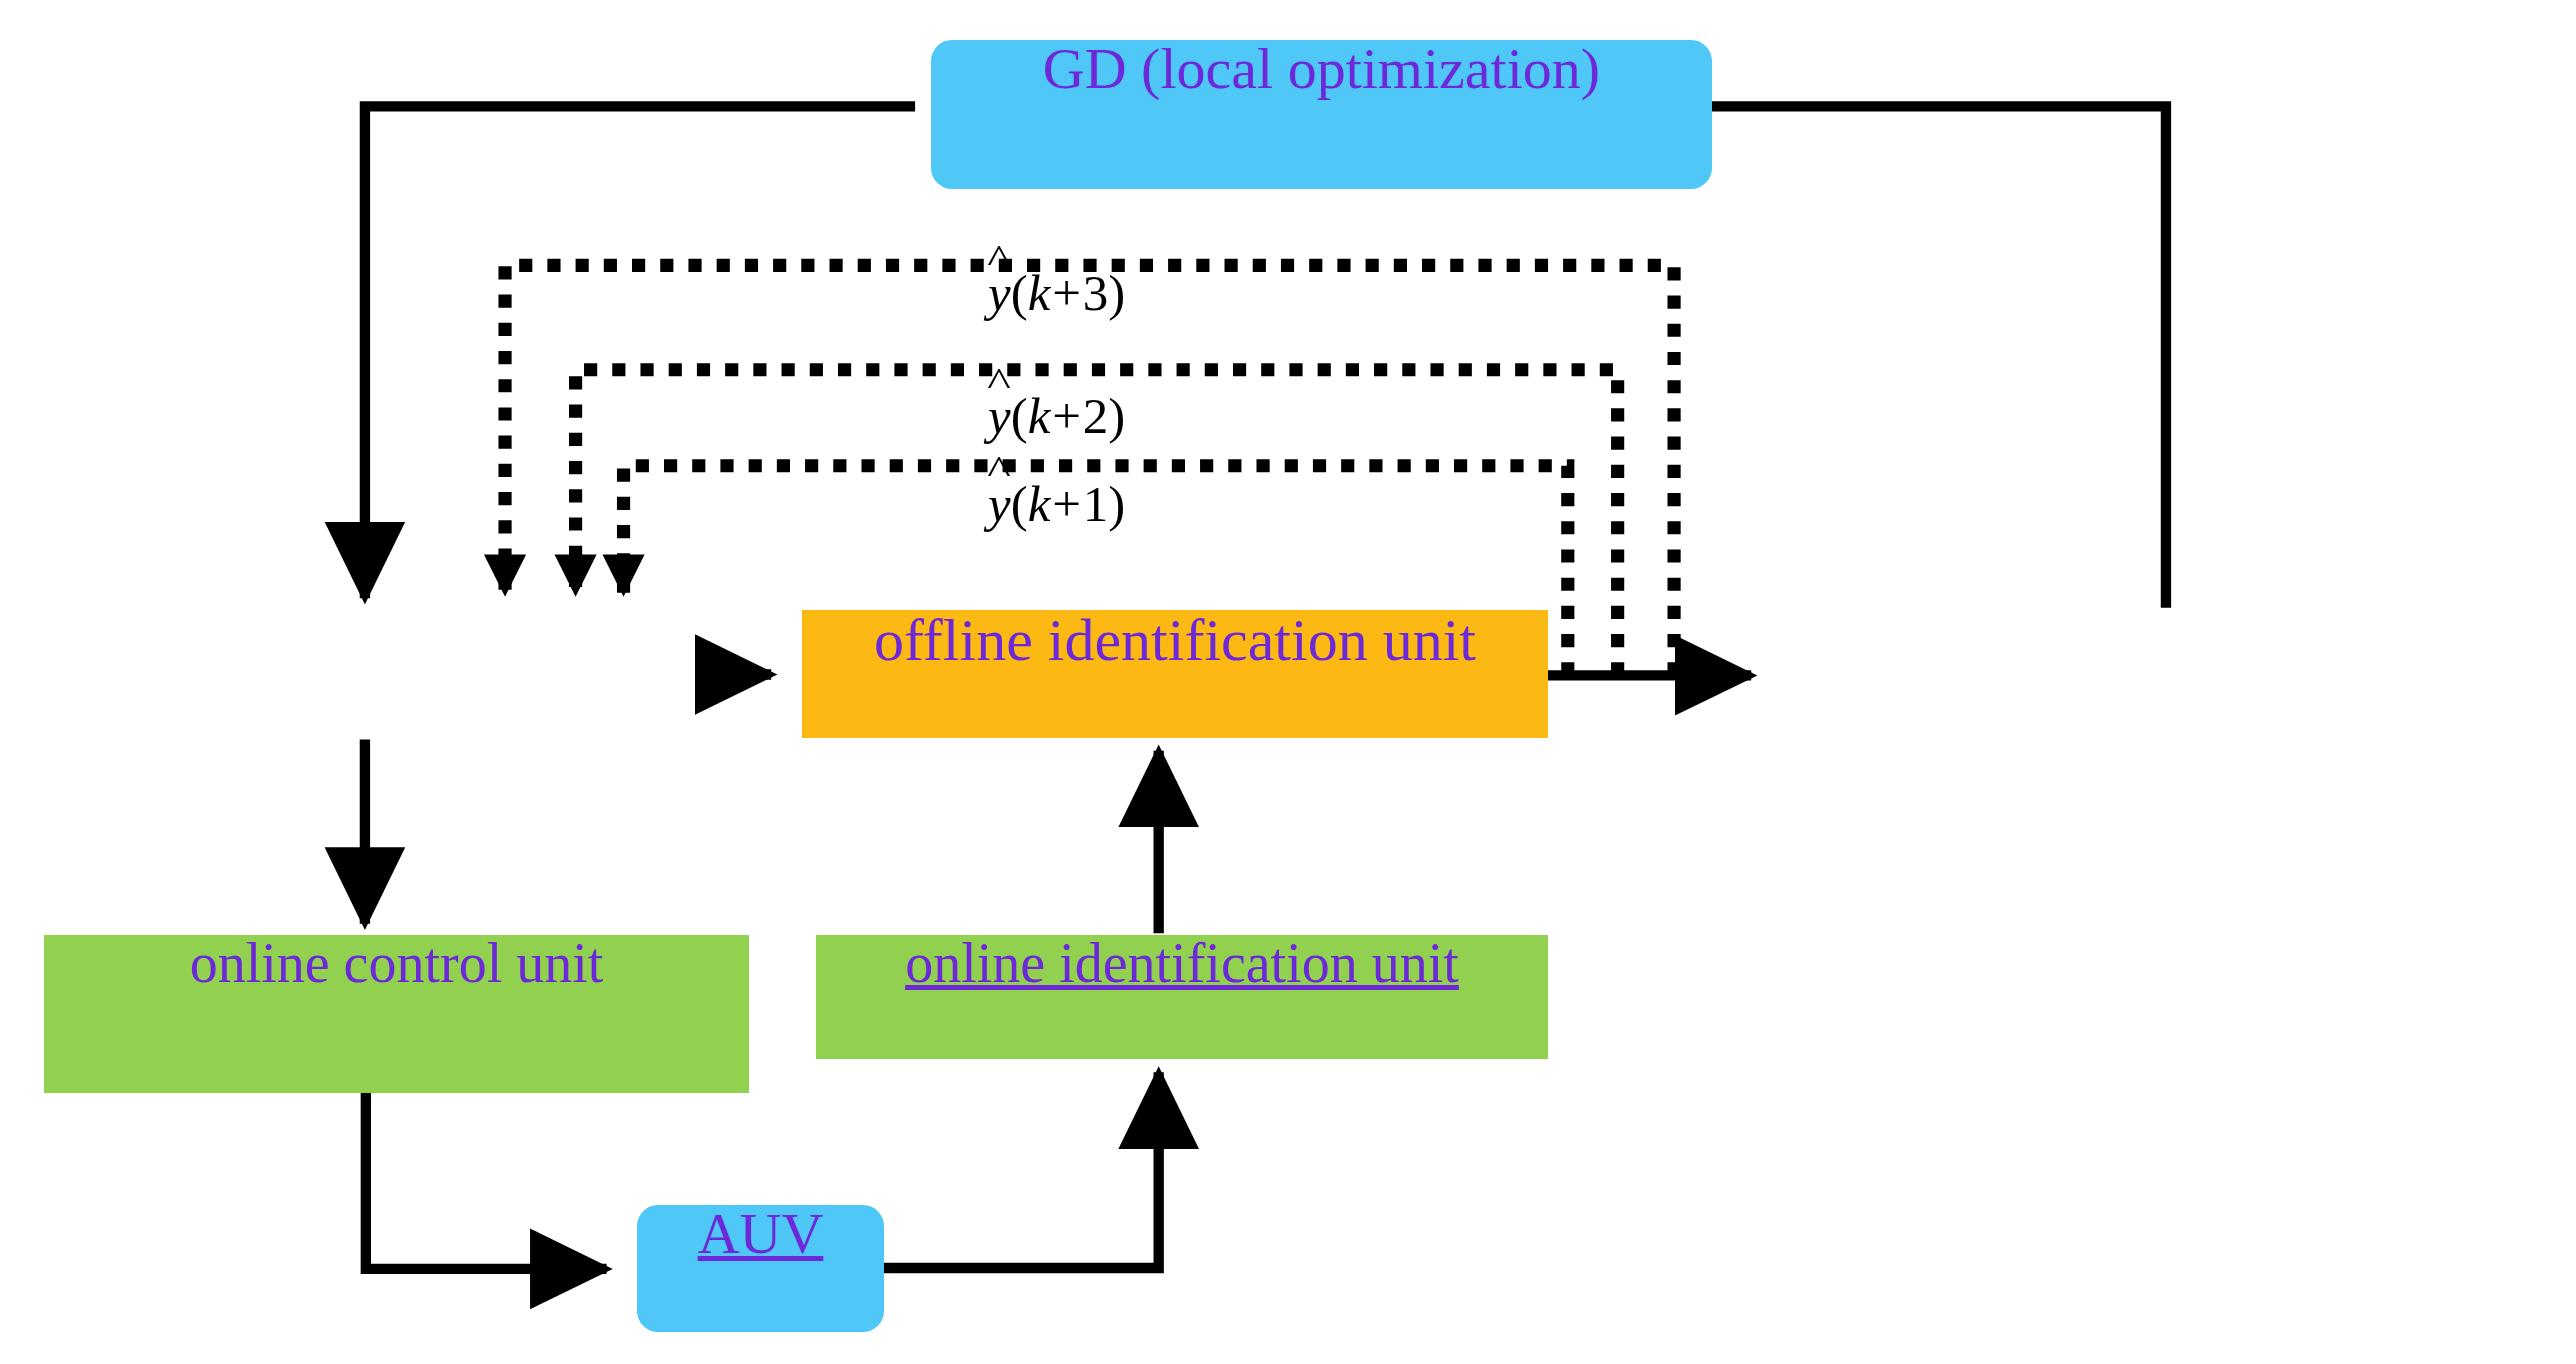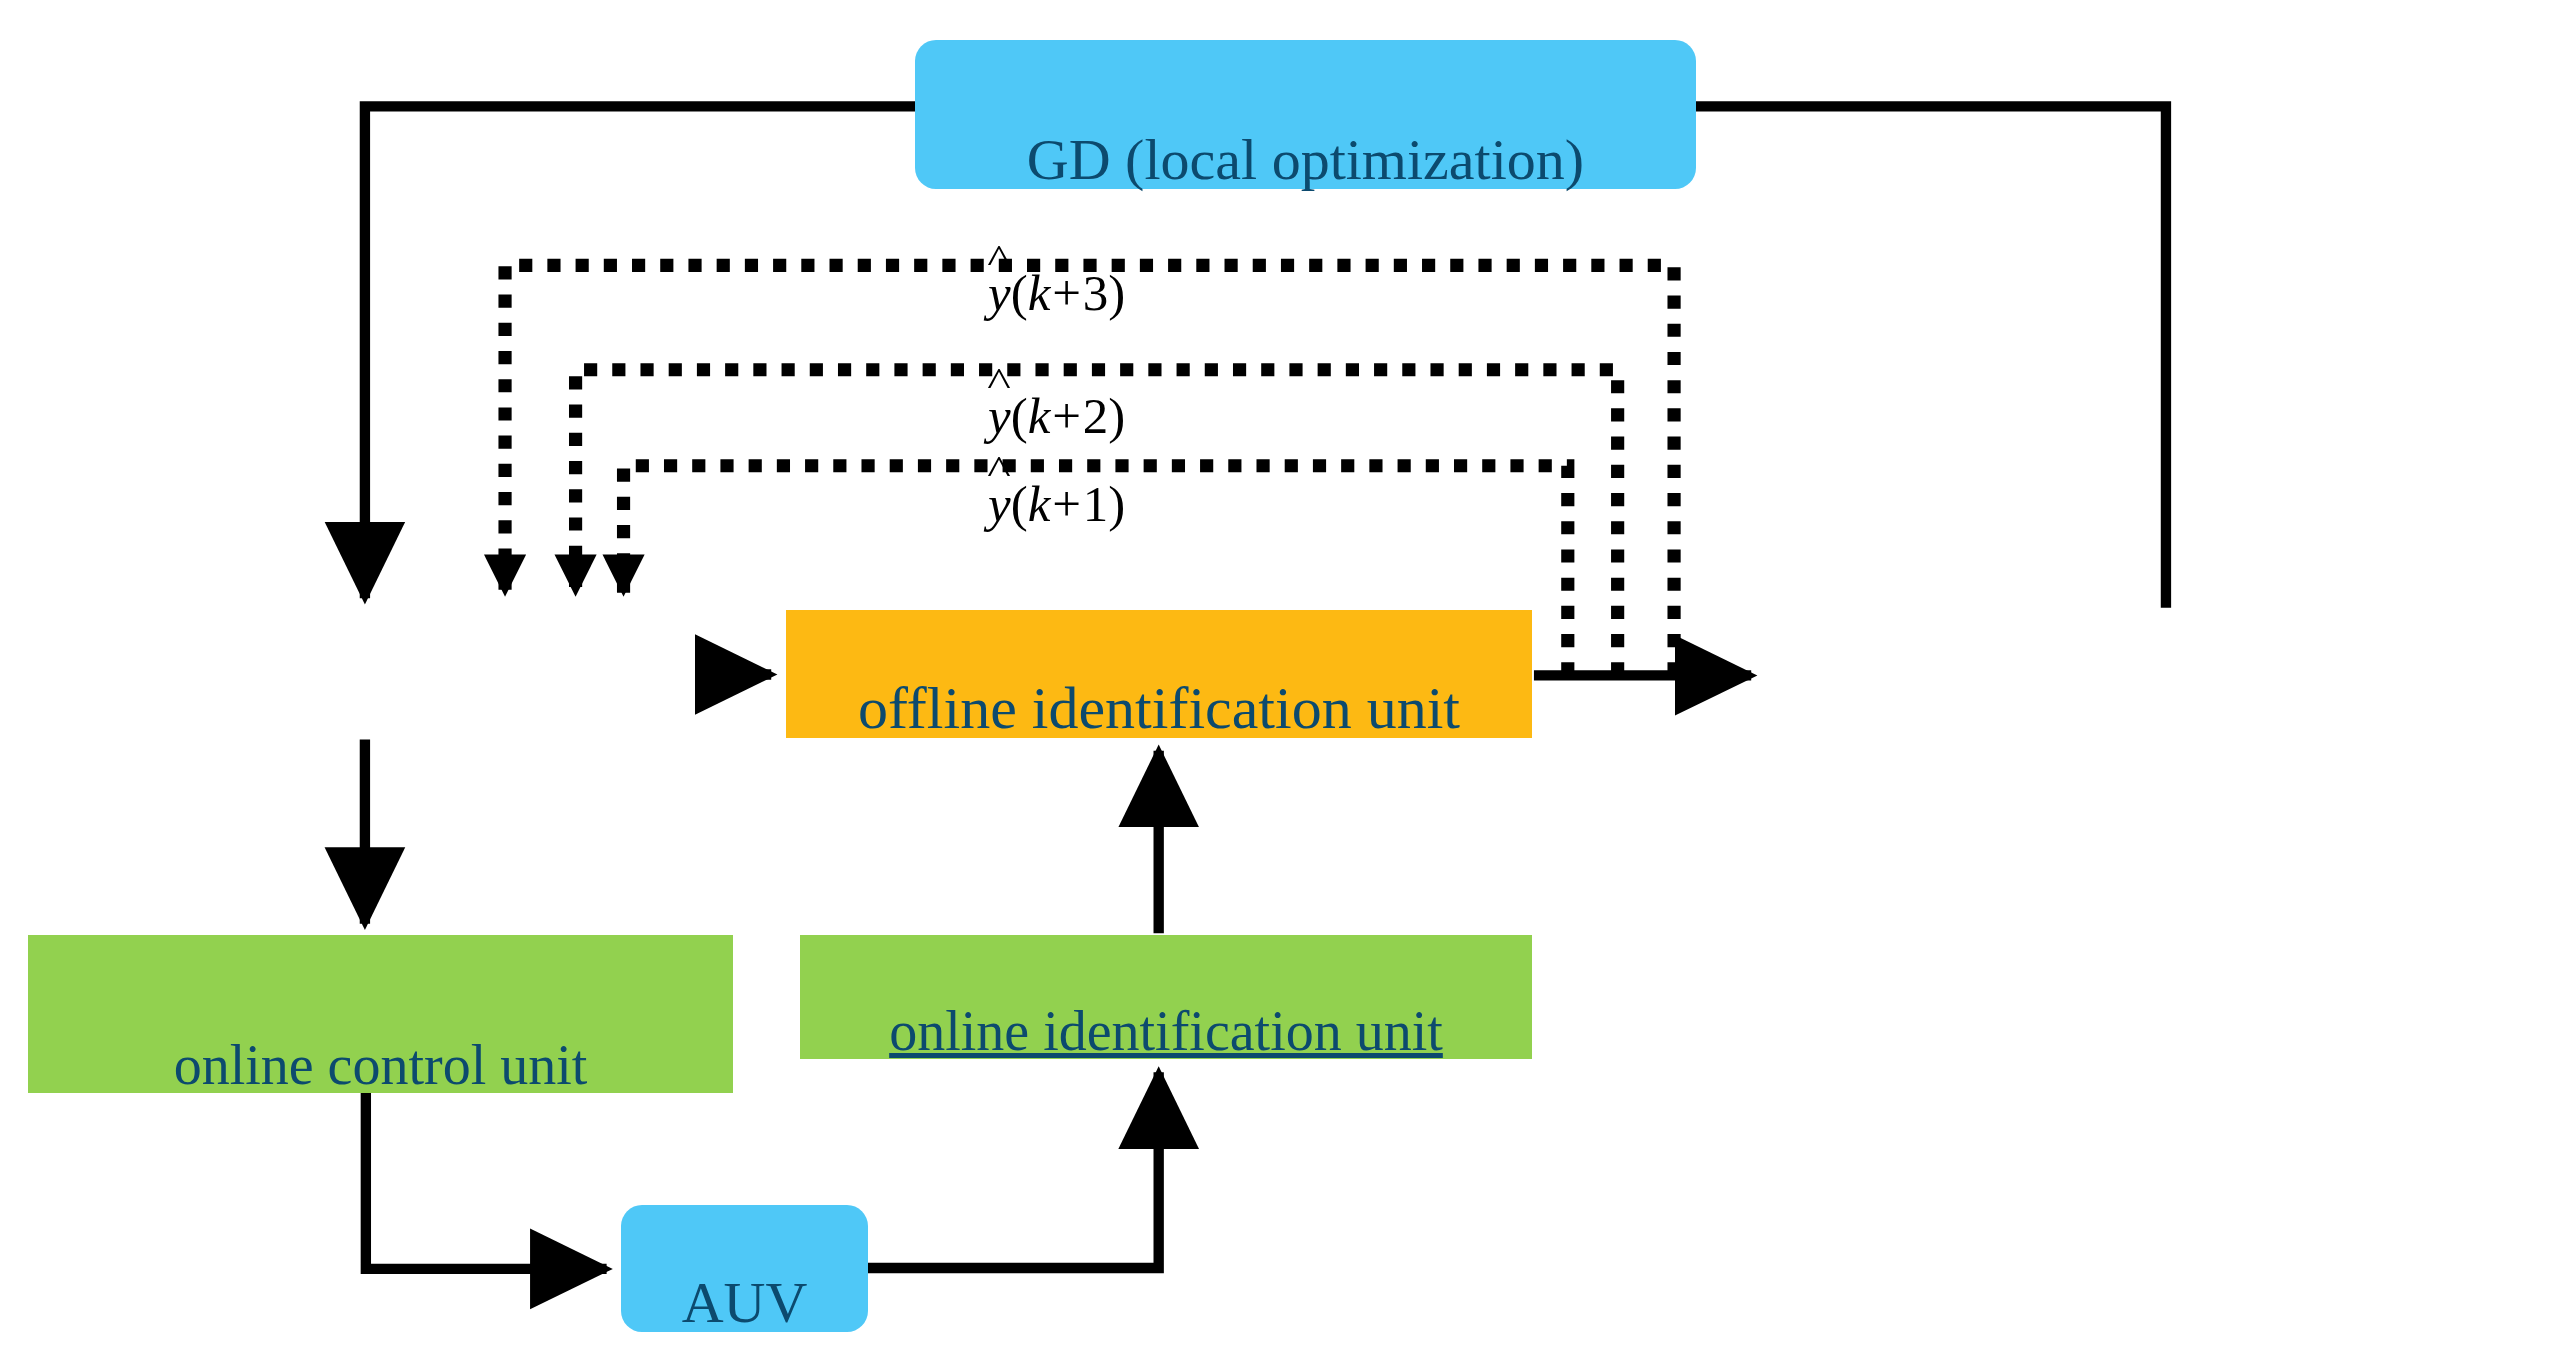--- a/index.html
+++ b/index.html
@@ -21,27 +21,28 @@
     position: absolute;
     left: 0;
     top: 0;
     width: 2576px;
     height: 1365px;
     pointer-events: none;
   }
   .node {
     position: absolute;
     display: flex;
-    align-items: flex-end;
+    align-items: flex-start;
     justify-content: center;
     text-align: center;
-    color: #0c4a6e;
+    color: #6d28d9;
     line-height: 1;
     white-space: nowrap;
     z-index: 5;
+    margin-left: 16px;
   }
   .node .label {
     display: inline-block;
   }
   .node-gd {
     left: 915px;
     top: 40px;
     width: 781px;
     height: 149px;
     background: #4FC8F7;
@@ -49,20 +50,21 @@
     font-size: 58px;
   }
   .node-auv {
     left: 621px;
     top: 1205px;
     width: 247px;
     height: 127px;
     background: #4FC8F7;
     border-radius: 21px;
     font-size: 58px;
+    text-decoration: underline;
   }
   .node-offline-control {
     left: 28px;
     top: 610px;
     width: 705px;
     height: 128px;
     background: #FDB913;
     font-size: 56px;
   }
   .node-offline-ident {

